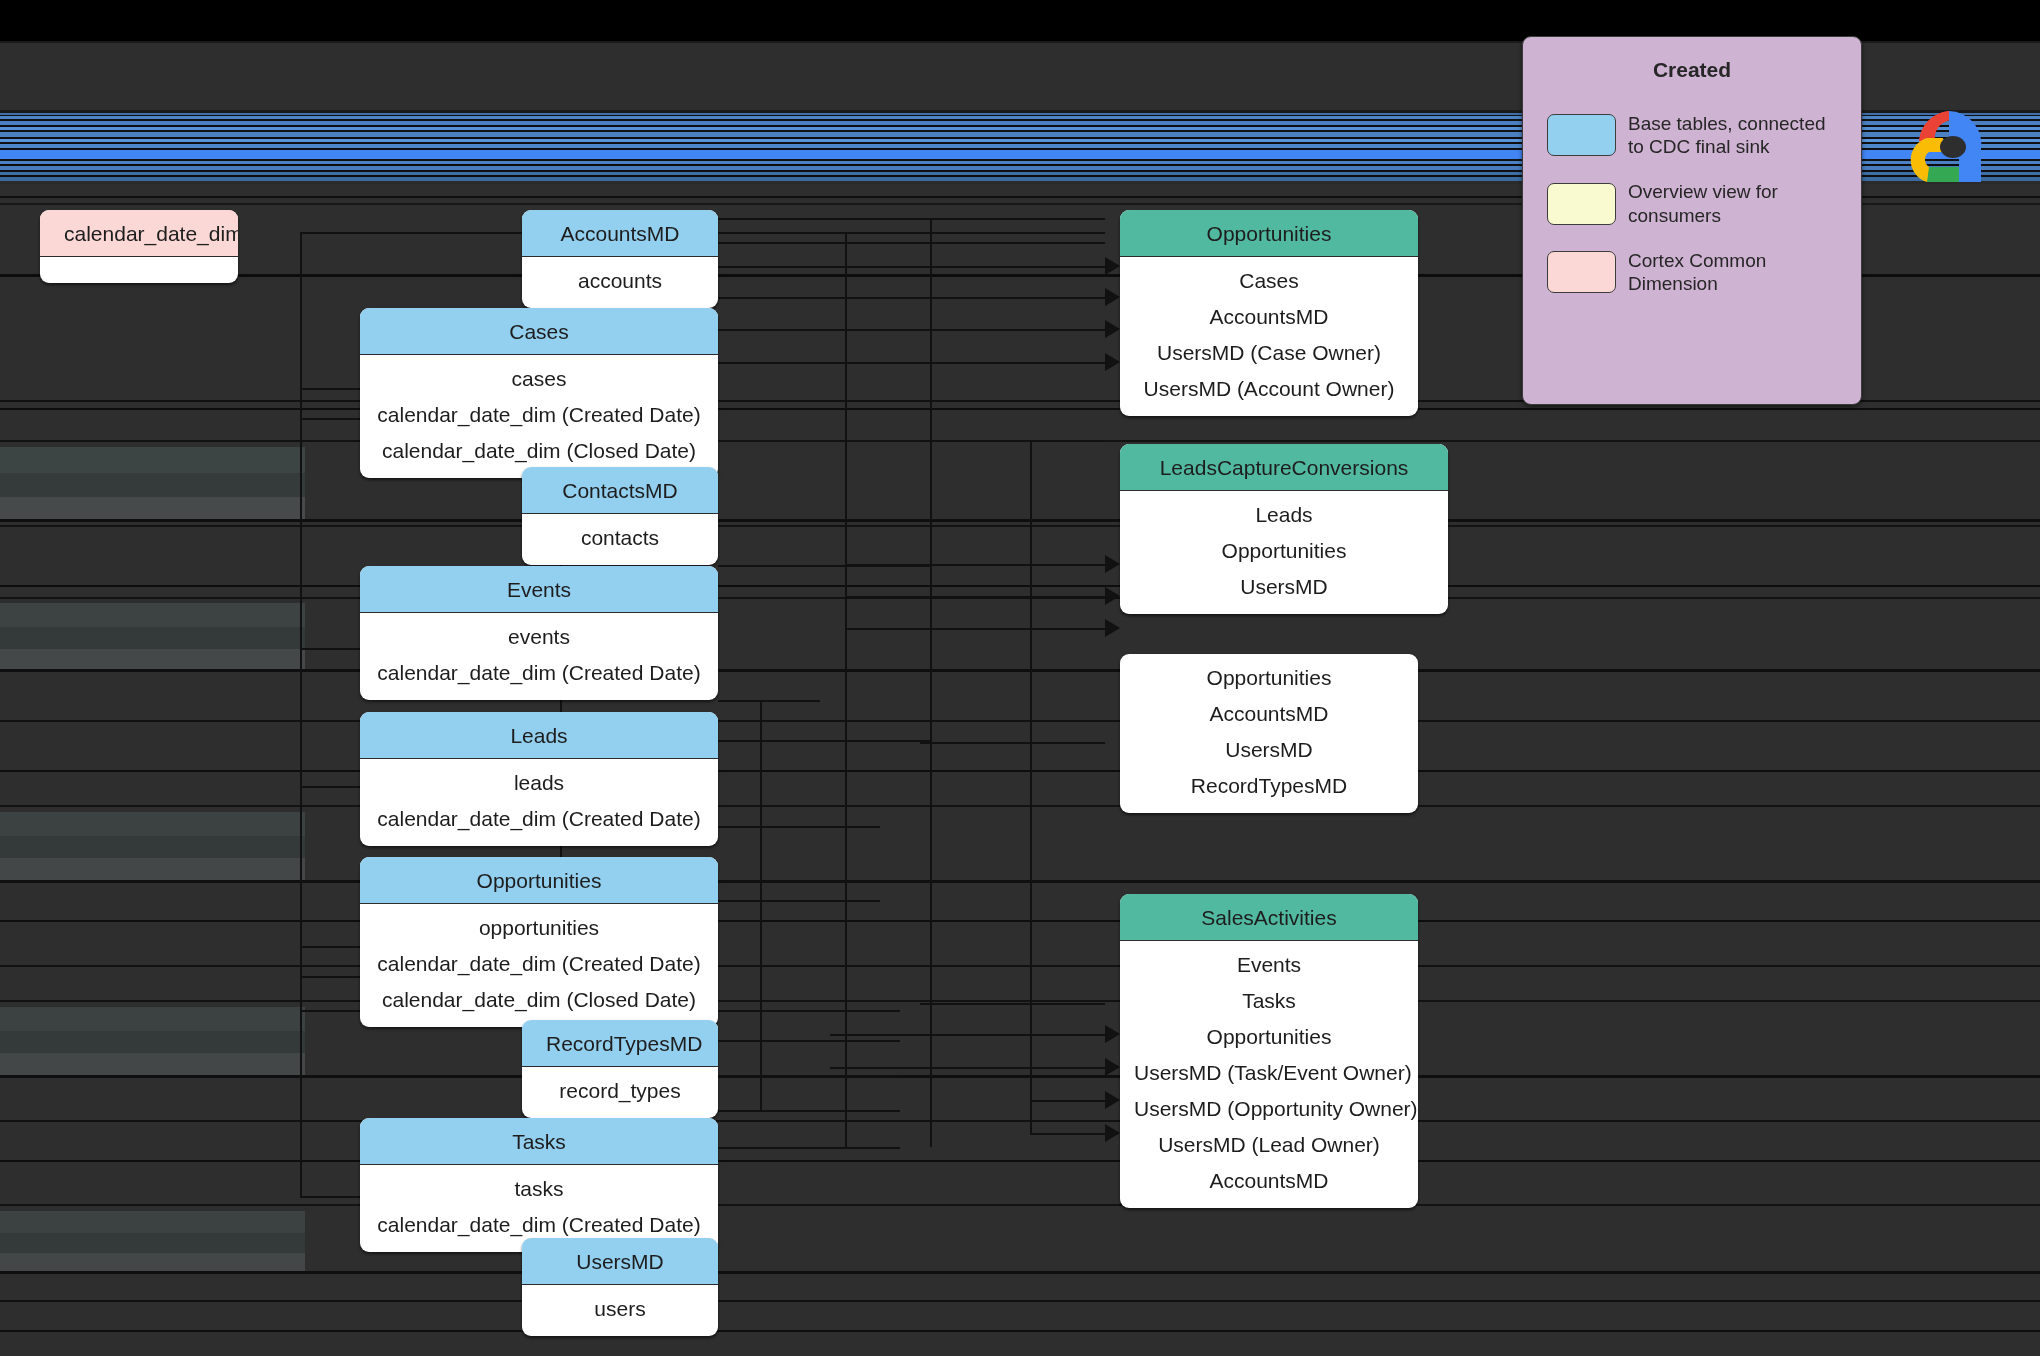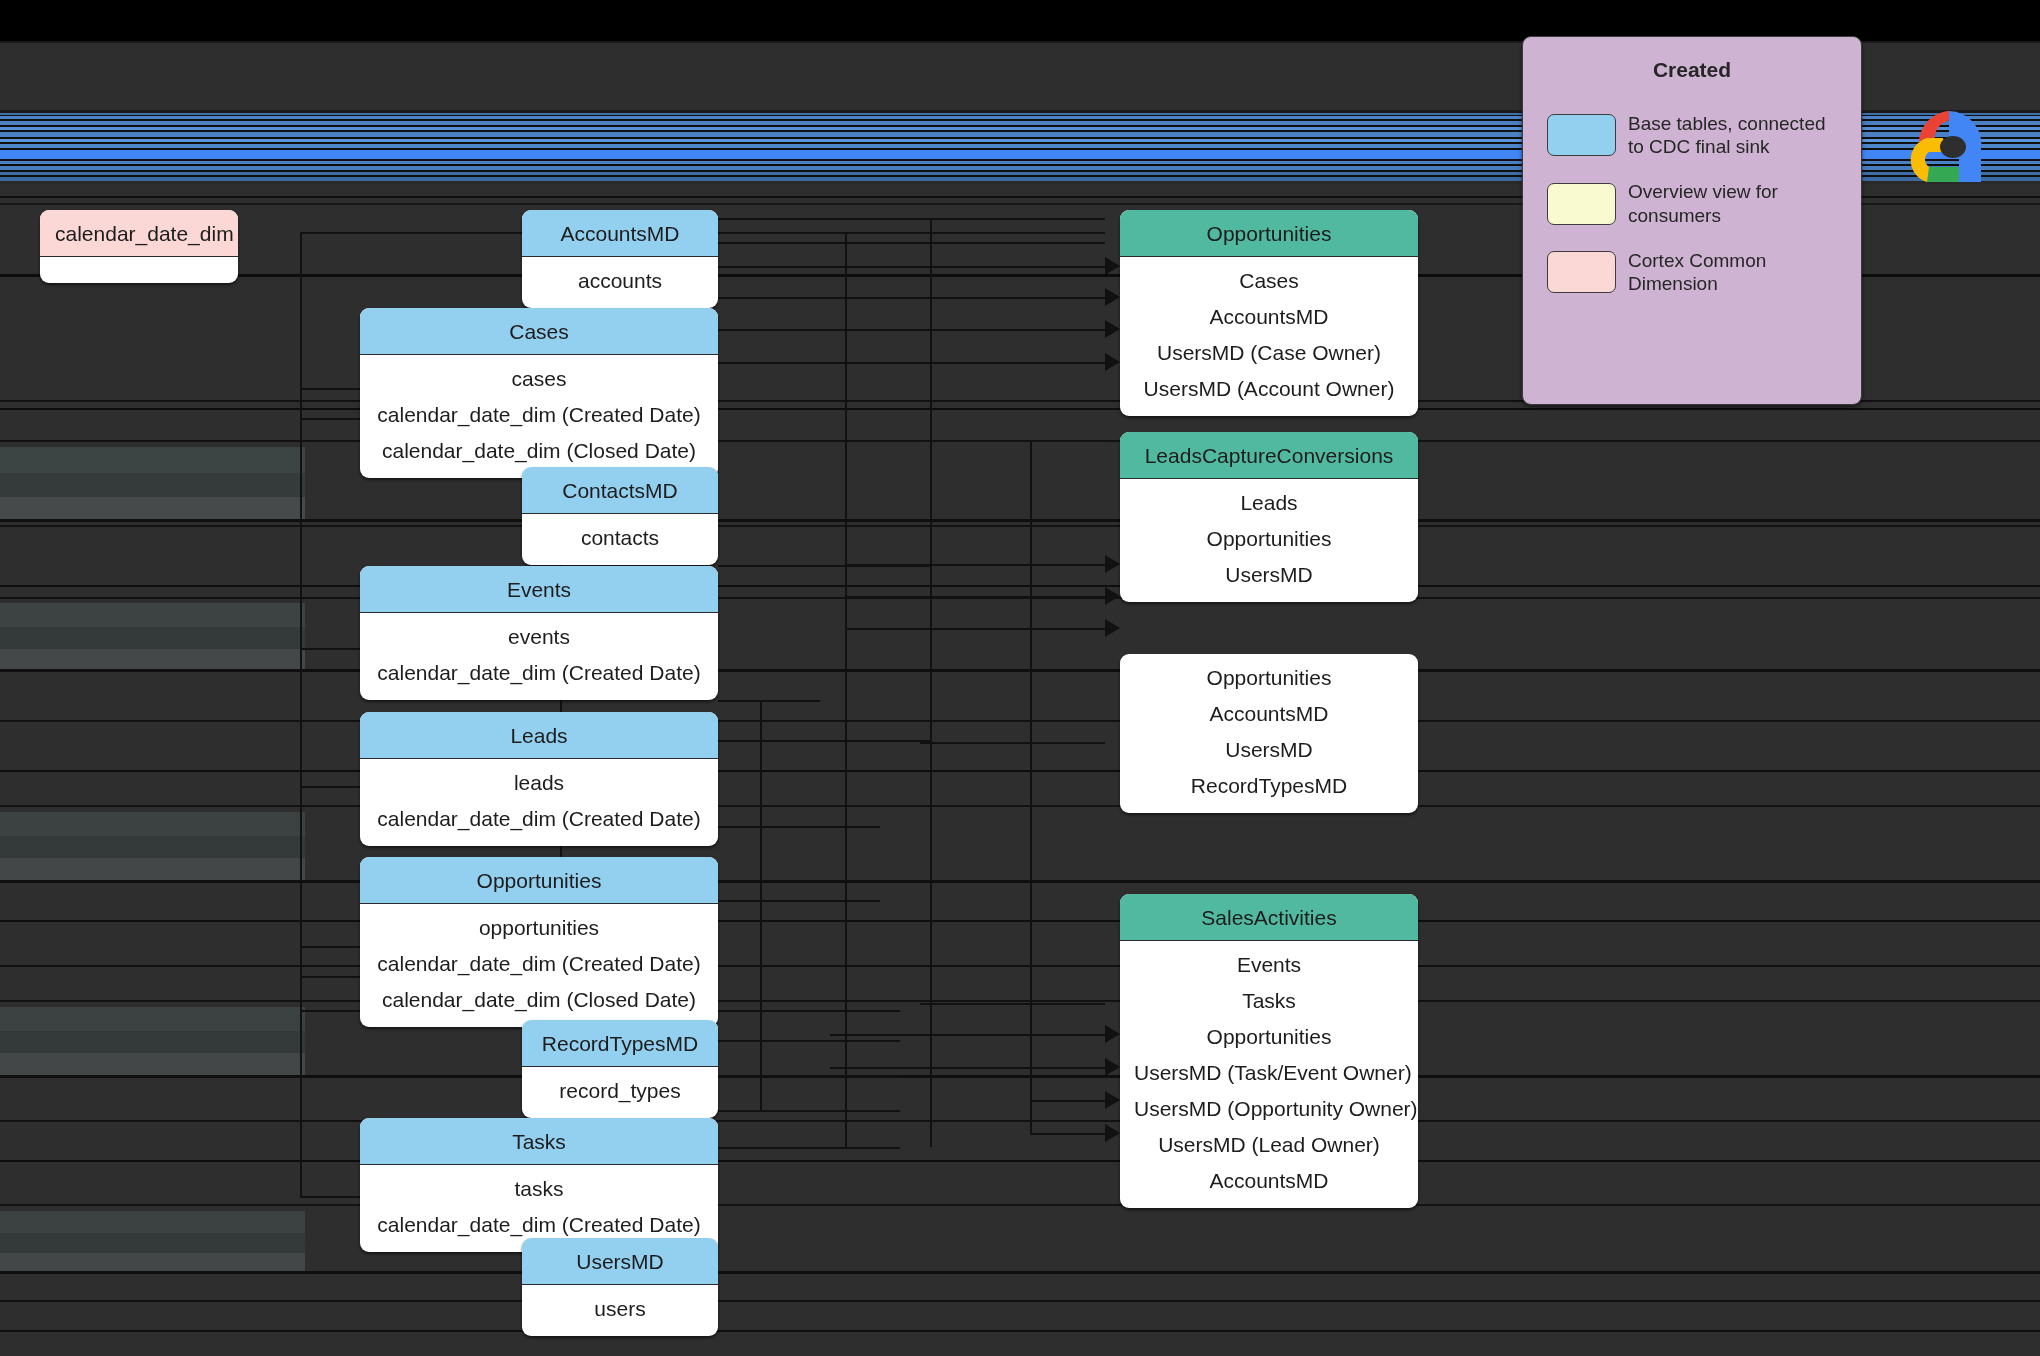--- a/index.html
+++ b/index.html
@@ -13,21 +13,21 @@
   
   .scan-band{position:absolute;left:0;width:2040px;overflow:hidden;}
   .scan{position:absolute;left:0;width:2040px;}
 
   
   .dimband{position:absolute;left:0;width:2040px;pointer-events:none;}
 
   
   .box{position:absolute;border-radius:9px;background:#fff;
        box-shadow:0 2px 3px rgba(0,0,0,.55);overflow:hidden;}
-  .box .hdr{font-size:21px;line-height:1;padding:13px 15px 12px;text-align:center;
+  .box .hdr{font-size:21px;line-height:1;padding:13px 24px 12px;text-align:center;
             color:#1d1d1d;border-bottom:1px solid #2b2b2b;}
   .box .body{padding:6px 10px 9px;}
   .box .row{font-size:21px;line-height:1;padding:7px 4px 8px;text-align:center;color:#1d1d1d;
             white-space:nowrap;}
   .box.empty .body{height:26px;padding:0;}
 
   .t-base  .hdr{background:#93cfef;}
   .t-report .hdr{background:#52b9a1;}
   .t-cortex .hdr{background:#fbd7d5;}
 
@@ -259,21 +259,21 @@
       </div>
       <div class="box t-report" style="left: 1120px; top: 210px; width: 298px;">
         <div class="hdr">Opportunities</div>
         <div class="body">
           <div class="row">Cases</div>
           <div class="row">AccountsMD</div>
           <div class="row">UsersMD (Case Owner)</div>
           <div class="row">UsersMD (Account Owner)</div>
         </div>
       </div>
-      <div class="box t-report" style="left: 1120px; top: 432px; width: 298px;">
+      <div class="box t-report" style="left: 1120px; top: 444px; width: 328px;">
         <div class="hdr">LeadsCaptureConversions</div>
         <div class="body">
           <div class="row">Leads</div>
           <div class="row">Opportunities</div>
           <div class="row">UsersMD</div>
         </div>
       </div>
       <div class="box t-report" style="left: 1120px; top: 654px; width: 298px;">
         <div class="body">
           <div class="row">Opportunities</div>

